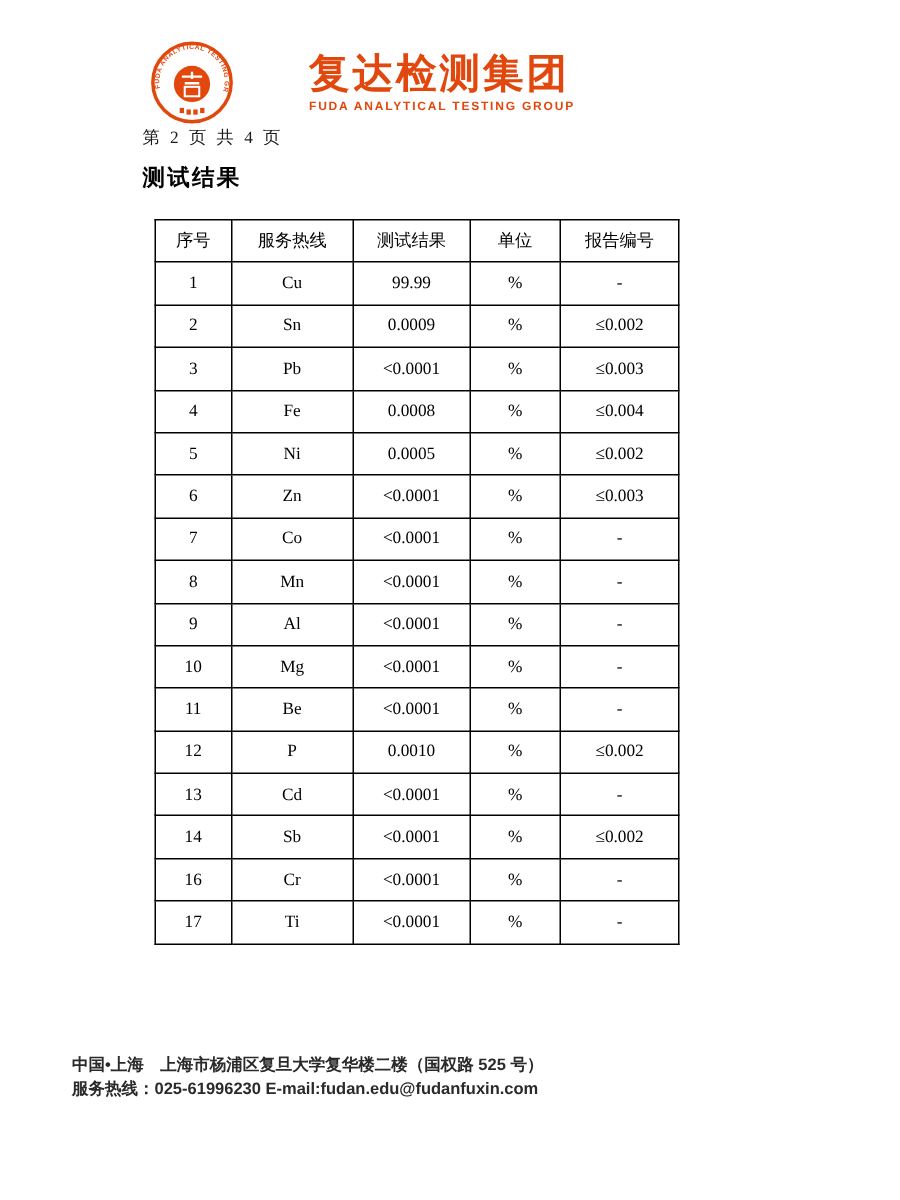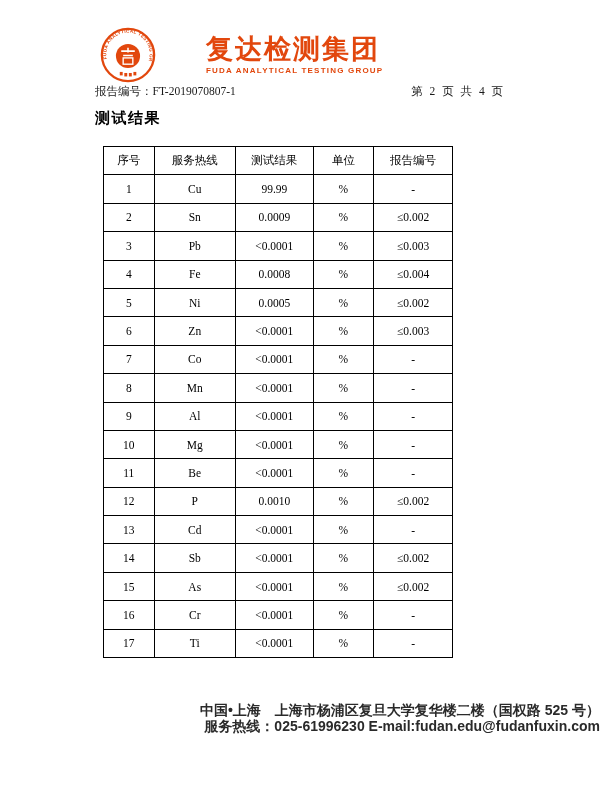--- a/index.html
+++ b/index.html
@@ -60,24 +60,25 @@
     overflow:hidden; white-space:nowrap;
   }
   col.c-no   { width:14.5%; }
   col.c-item { width:23.3%; }
   col.c-res  { width:22.3%; }
   col.c-unit { width:17.3%; }
   col.c-req  { width:22.6%; }
   
   .footer {
     position:absolute; left:0; right:0; top:703px;
-    text-align:right;
-    font-family:"Liberation Sans","DejaVu Sans",sans-serif;
-    font-size:14px; font-weight:bold; color:#2a2a2a;
+    text-align:left;
+    font-family:"Liberation Sans","DejaVu Sans",sans-serif;
+    font-size:11px; font-weight:bold; color:#2a2a2a;
     line-height:15.5px;
+    padding-left:48px;
   }
 </style>
 </head>
 <body>
 
 <div class="page">
 
   <div class="logo-row">
     <svg class="seal" viewBox="0 0 60 60" xmlns="http://www.w3.org/2000/svg">
       <defs>
@@ -95,21 +96,20 @@
       <rect x="30.9" y="48.6" width="3" height="3.6" fill="currentColor"></rect>
       <rect x="35.6" y="47.5" width="3" height="3.6" fill="currentColor"></rect>
     </svg>
     <div class="brand-text">
       <span class="brand-cn">复达检测集团</span>
       <span class="brand-en">FUDA ANALYTICAL TESTING GROUP</span>
     </div>
   </div>
 
   <div class="meta-row">
-    <span><span>报告编号：</span><span>FT-2019070807-1</span></span>
     <span class="page-info">第 2 页 共 4 页</span>
   </div>
 
   <div class="section-title">测试结果</div>
 
   <table class="results">
     <colgroup>
       <col class="c-no">
         <col class="c-item">
         <col class="c-res">
@@ -218,27 +218,20 @@
           <td>-</td>
         </tr>
         <tr>
           <td>14</td>
           <td>Sb</td>
           <td>&lt;0.0001</td>
           <td>%</td>
           <td>≤0.002</td>
         </tr>
         <tr>
-          <td>15</td>
-          <td>As</td>
-          <td>&lt;0.0001</td>
-          <td>%</td>
-          <td>≤0.002</td>
-        </tr>
-        <tr>
           <td>16</td>
           <td>Cr</td>
           <td>&lt;0.0001</td>
           <td>%</td>
           <td>-</td>
         </tr>
         <tr>
           <td>17</td>
           <td>Ti</td>
           <td>&lt;0.0001</td>

